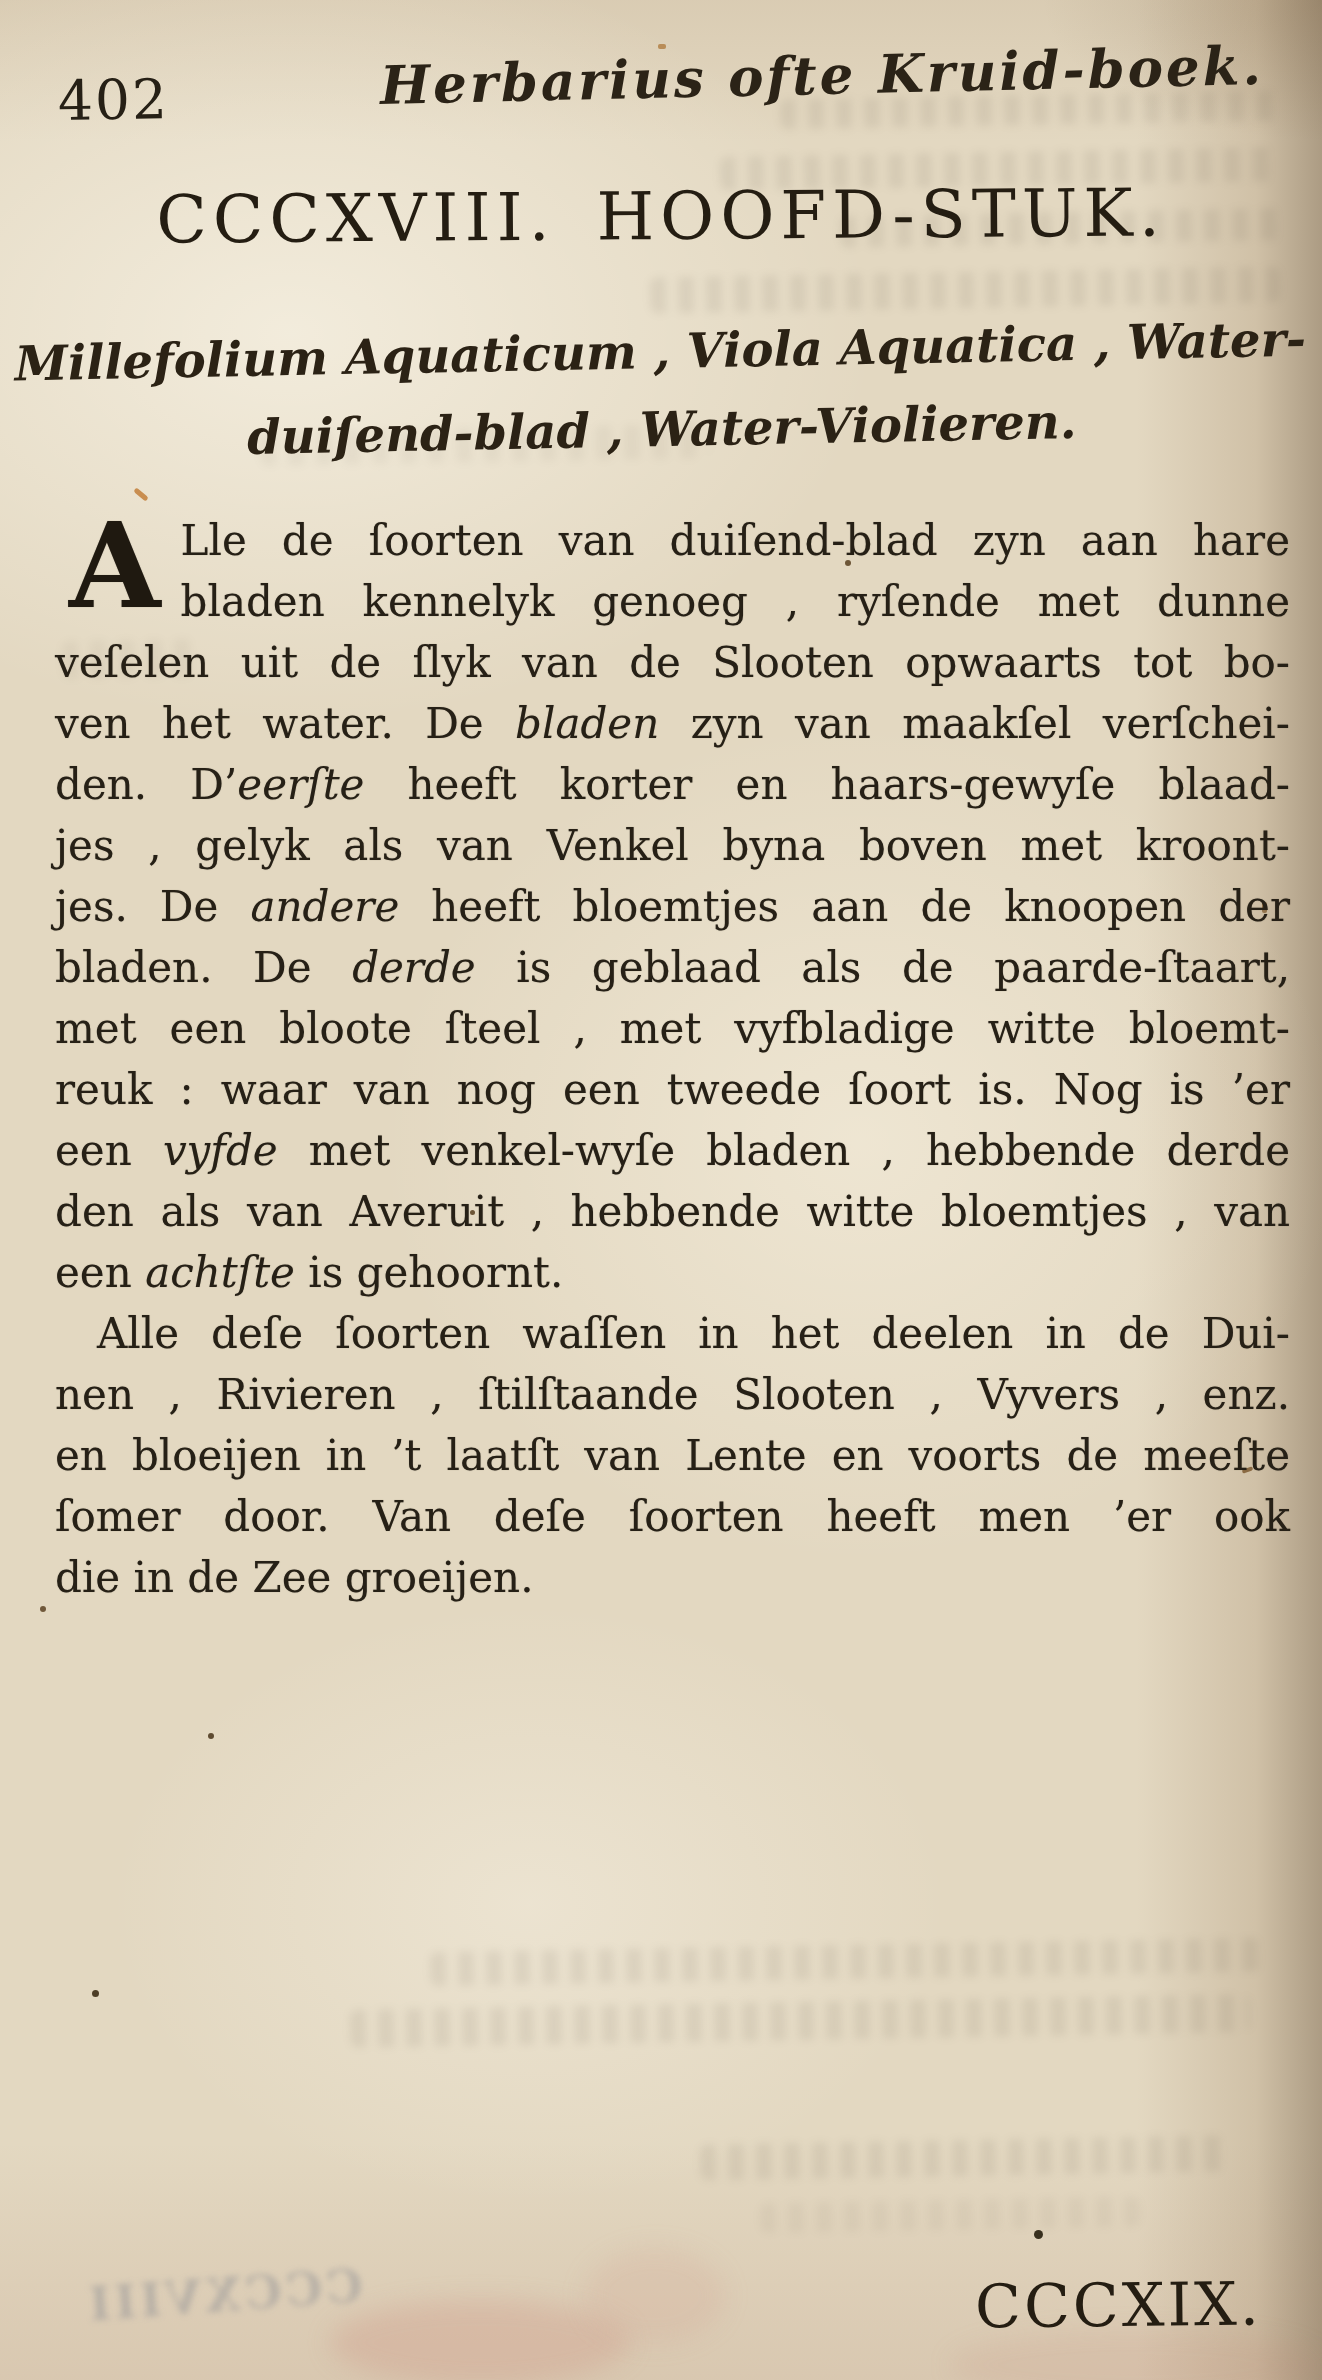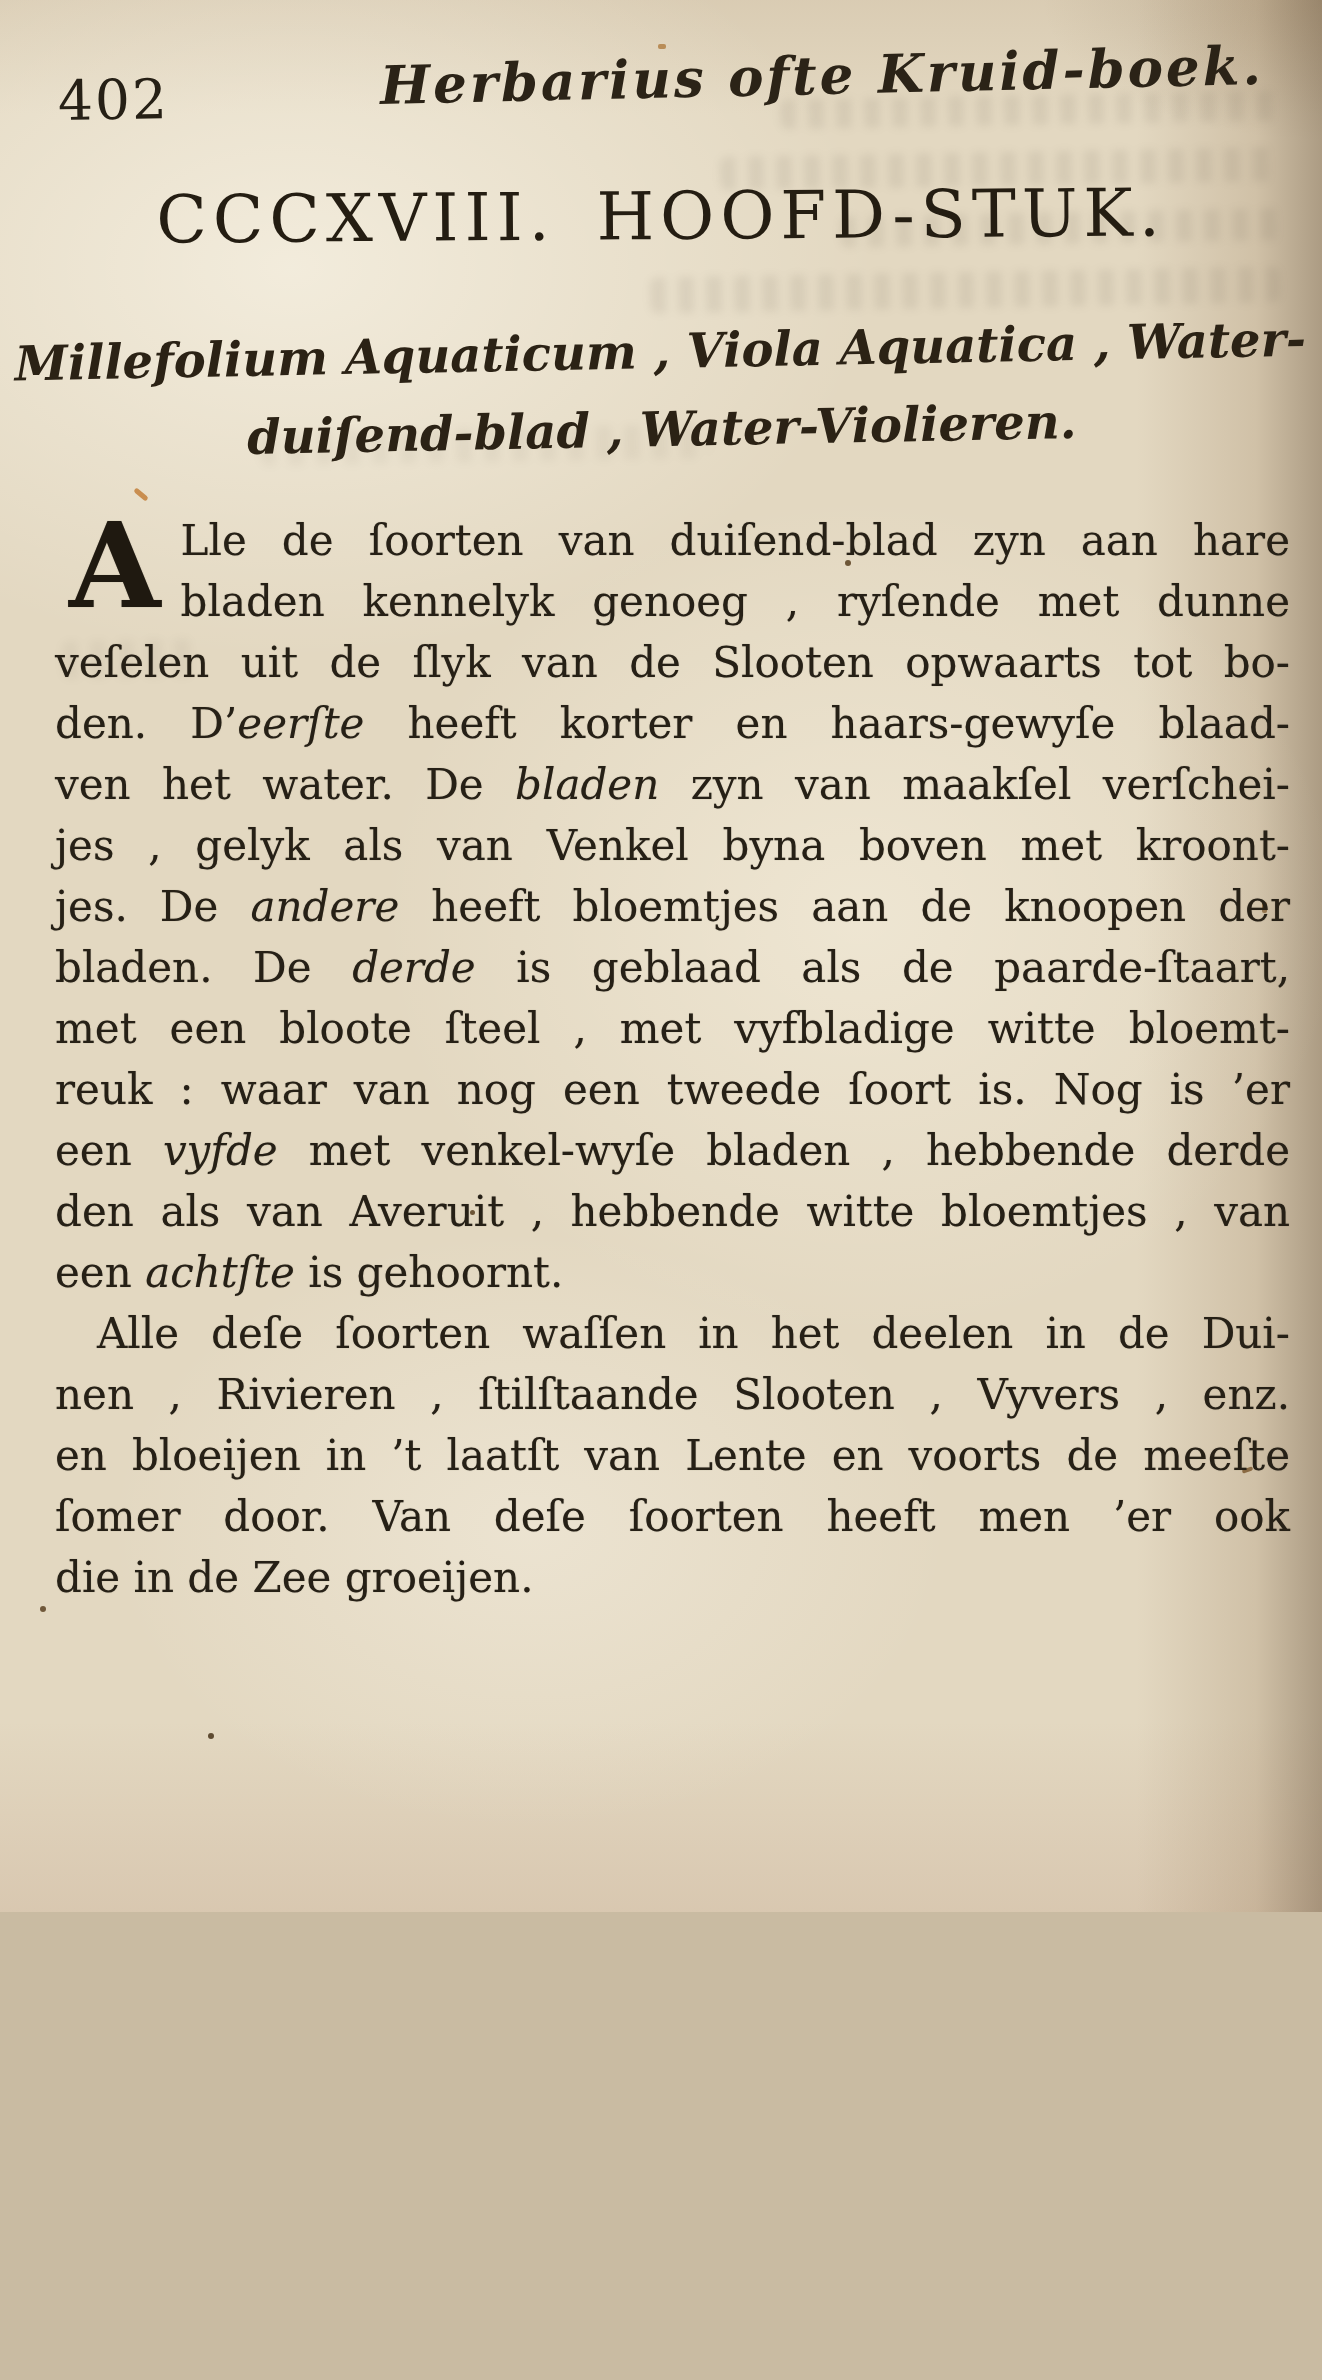--- a/index.html
+++ b/index.html
@@ -1,18 +1,18 @@
 <!DOCTYPE html>
 <html><head>
 <meta charset="utf-8">
 <style>
   html,body{margin:0;padding:0;}
   body{background:#c9bba2;font-family:"DejaVu Serif", serif;}
   #page{
-    position:relative; width:1322px; height:1912px; overflow:hidden;
+    position:relative; width:1322px; height:2380px; overflow:hidden;
     background:
       radial-gradient(ellipse 900px 600px at 22% 14%, rgba(255,252,242,0.55), rgba(255,252,242,0) 65%),
       radial-gradient(ellipse 800px 700px at 65% 48%, rgba(255,250,236,0.40), rgba(255,250,236,0) 60%),
       radial-gradient(ellipse 700px 500px at 40% 80%, rgba(252,248,238,0.35), rgba(252,248,238,0) 60%),
       linear-gradient(to right, rgba(150,120,85,0) 86%, rgba(140,110,75,0.22) 95%, rgba(105,82,56,0.45) 100%),
       linear-gradient(to bottom, rgba(160,130,95,0.14) 0%, rgba(160,130,95,0) 6%, rgba(160,130,95,0) 90%, rgba(170,125,100,0.18) 100%),
       radial-gradient(ellipse 400px 200px at 100% 0%, rgba(110,88,60,0.25), rgba(110,88,60,0) 70%),
       #e3d8c1;
     color:#262016;
   }
@@ -83,22 +83,22 @@
     <div>Millefolium Aquaticum ,  Viola Aquatica ,  Water-</div>
     <div>duiſend-blad ,  Water-Violieren.</div>
   </div>
 
   <div class="abs bodytext">
       <div>
         <div class="dropcap">A</div>
         <div class="line"><span>Lle de ſoorten van duiſend-blad zyn aan hare</span></div>
         <div class="line"><span>bladen kennelyk genoeg , ryſende met dunne</span></div>
         <div class="line"><span>veſelen uit de ſlyk van de Slooten opwaarts tot bo-</span></div>
+        <div class="line"><span>ven het water.   De </span><span class="it">bladen</span><span> zyn van maakſel verſchei-</span></div>
         <div class="line"><span>den.   D’</span><span class="it">eerſte</span><span> heeft korter en haars-gewyſe blaad-</span></div>
-        <div class="line"><span>ven het water.   De </span><span class="it">bladen</span><span> zyn van maakſel verſchei-</span></div>
         <div class="line"><span>jes , gelyk als van Venkel byna boven met kroont-</span></div>
         <div class="line"><span>jes.   De </span><span class="it">andere</span><span> heeft bloemtjes aan de knoopen der</span></div>
         <div class="line"><span>bladen.  De </span><span class="it">derde</span><span> is geblaad als de paarde-ſtaart,</span></div>
         <div class="line"><span>met een bloote ſteel , met vyfbladige witte bloemt-</span></div>
         <div class="line"><span>reuk :  waar van nog een tweede ſoort is.   Nog is ’er</span></div>
         <div class="line"><span>een </span><span class="it">vyfde</span><span> met venkel-wyſe bladen , hebbende derde</span></div>
         <div class="line"><span>den als van Averuit , hebbende witte bloemtjes , van</span></div>
         <div class="line end"><span>een </span><span class="it">achtſte</span><span> is gehoornt.</span></div>
       </div>
       <div>

